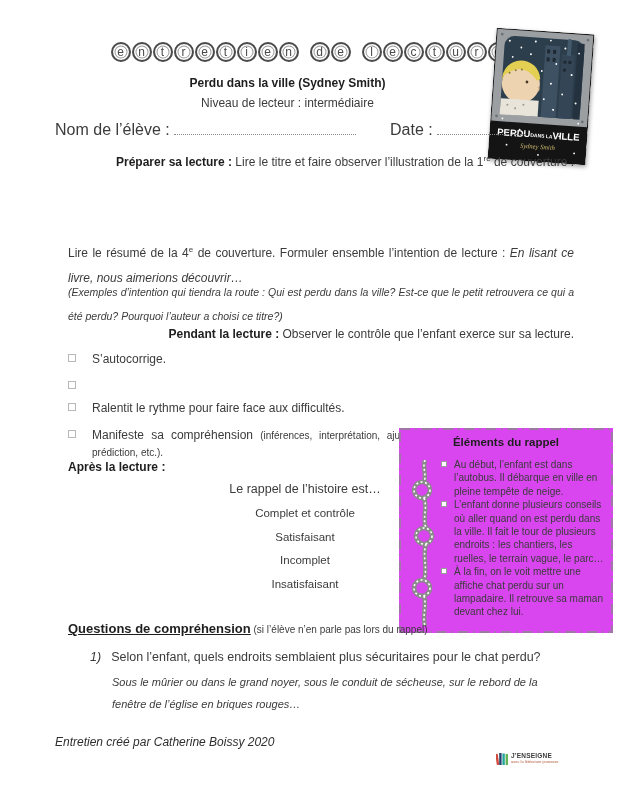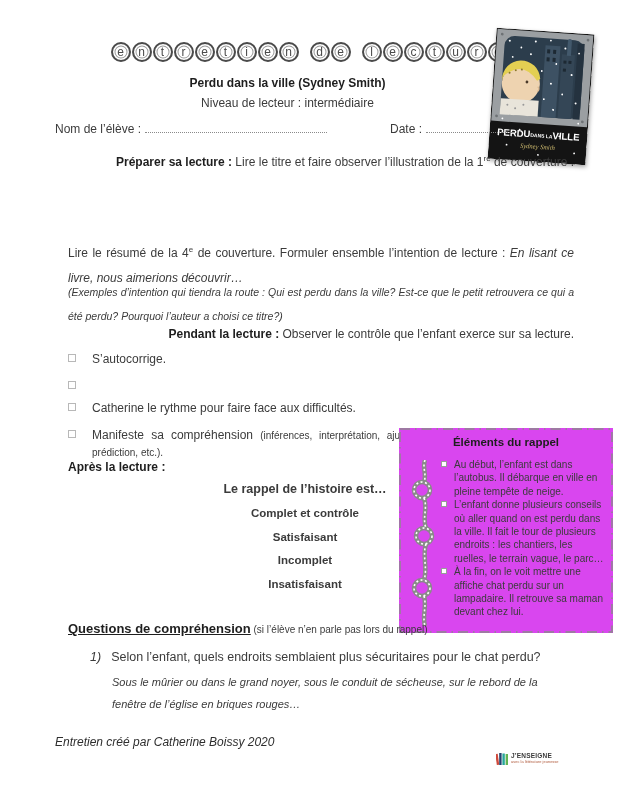--- a/index.html
+++ b/index.html
@@ -18,21 +18,21 @@
   .bubble-space{ width:9px; }
   
   .subtitle{ position:absolute; top:76px; left:0; width:575px; text-align:center;
     font-weight:bold; font-size:12px; color:#1e1e1e; }
   .niveau{ position:absolute; top:96px; left:0; width:575px; text-align:center;
     font-size:12px; }
   
   .cover{ position:absolute; left:492px; top:31px; width:98px; height:131px;
     transform:rotate(4deg); box-shadow:1px 2px 4px rgba(0,0,0,.35); }
   
-  .student-row{ position:absolute; top:121px; left:55px; width:480px; font-size:12px; }
+  .student-row{ position:absolute; top:121px; left:55px; width:480px; font-size:16px; }
   .student-row .lbl{ color:#3b3b3b; }
   .blank-line{ display:inline-block; border-bottom:1.4px dotted #8a8a8a; height:12px;
     vertical-align:baseline; }
   .name-line{ width:182px; margin-left:4px; }
   .date-wrap{ position:absolute; left:335px; top:0; }
   .date-line{ width:88px; margin-left:4px; }
   
   .para{ position:absolute; left:68px; width:506px; font-size:12px; line-height:25px;text-align:right; }
   .bold-label{ font-weight:bold; color:#1e1e1e; }
   .italic{ font-style:italic; }
@@ -53,21 +53,21 @@
   .rappel-border{ position:absolute; inset:0; width:100%; height:100%; }
   .rappel-title{ position:absolute; top:8px; left:0; width:100%; text-align:center;
     font-weight:bold; font-size:11.5px; color:#1e1e1e; }
   .rope{ position:absolute; left:6px; top:32px; }
   .rappel-list{ position:absolute; left:42px; top:30px; width:166px; }
   .rappel-item{ display:flex; align-items:flex-start; font-size:10px; line-height:13.4px; }
   .rappel-checkbox{ flex:0 0 auto; width:6px; height:6px; border:1px solid #9a9a9a;
     margin:3px 7px 0 0; background:#fff; }
   
   .apres-label{ position:absolute; top:460px; left:68px; font-size:12px; }
-  .rating{ position:absolute; top:482px; left:55px; width:500px; text-align:center;font-weight:bold; }
+  .rating{ position:absolute; top:482px; left:55px; width:500px; text-align:center; }
   .rating-title{ font-size:12.5px; margin-bottom:11px; }
   .rating-option{ font-size:11.5px; margin-bottom:11.5px; }
   
   .questions-heading{ position:absolute; top:621px; left:68px; font-size:13px; }
   .questions-heading .title{ font-weight:bold; text-decoration:underline; color:#1e1e1e; }
   .questions-heading .note{ font-size:10px; font-weight:normal; }
   .q1{ position:absolute; top:650px; left:90px; width:490px; font-size:12.5px; }
   .q1 .qnum{ font-style:italic; margin-right:10px; }
   .q1-answer{ position:absolute; top:671px; left:112px; width:462px;
     font-size:11px; font-style:italic; line-height:22px; }
@@ -204,21 +204,21 @@
   <div class="checklist">
     <div class="check-item">
       <span class="checkbox"></span>
       <span class="check-text">S’autocorrige.</span>
     </div>
     <div class="check-item">
       <span class="checkbox"></span>
     </div>
     <div class="check-item">
       <span class="checkbox"></span>
-      <span class="check-text">Catherine le rythme pour faire face aux difficultés.</span>
+      <span class="check-text">Ralentit le rythme pour faire face aux difficultés.</span>
     </div>
     <div class="check-item">
       <span class="checkbox"></span>
       <span class="check-text" style="width:482px;"><span>Manifeste sa compréhension </span><span class="check-note">(inférences, interprétation, ajustement des premières impressions, prédiction, etc.).</span></span>
     </div>
   </div>
 
   <div class="rappel-box">
     <svg class="rappel-border" viewBox="0 0 214 205" preserveAspectRatio="none">
       <rect x="1" y="1" width="212" height="203" fill="none" stroke="#8a8a8a" stroke-width="1.4" stroke-dasharray="10 5 1.5 5"></rect>

